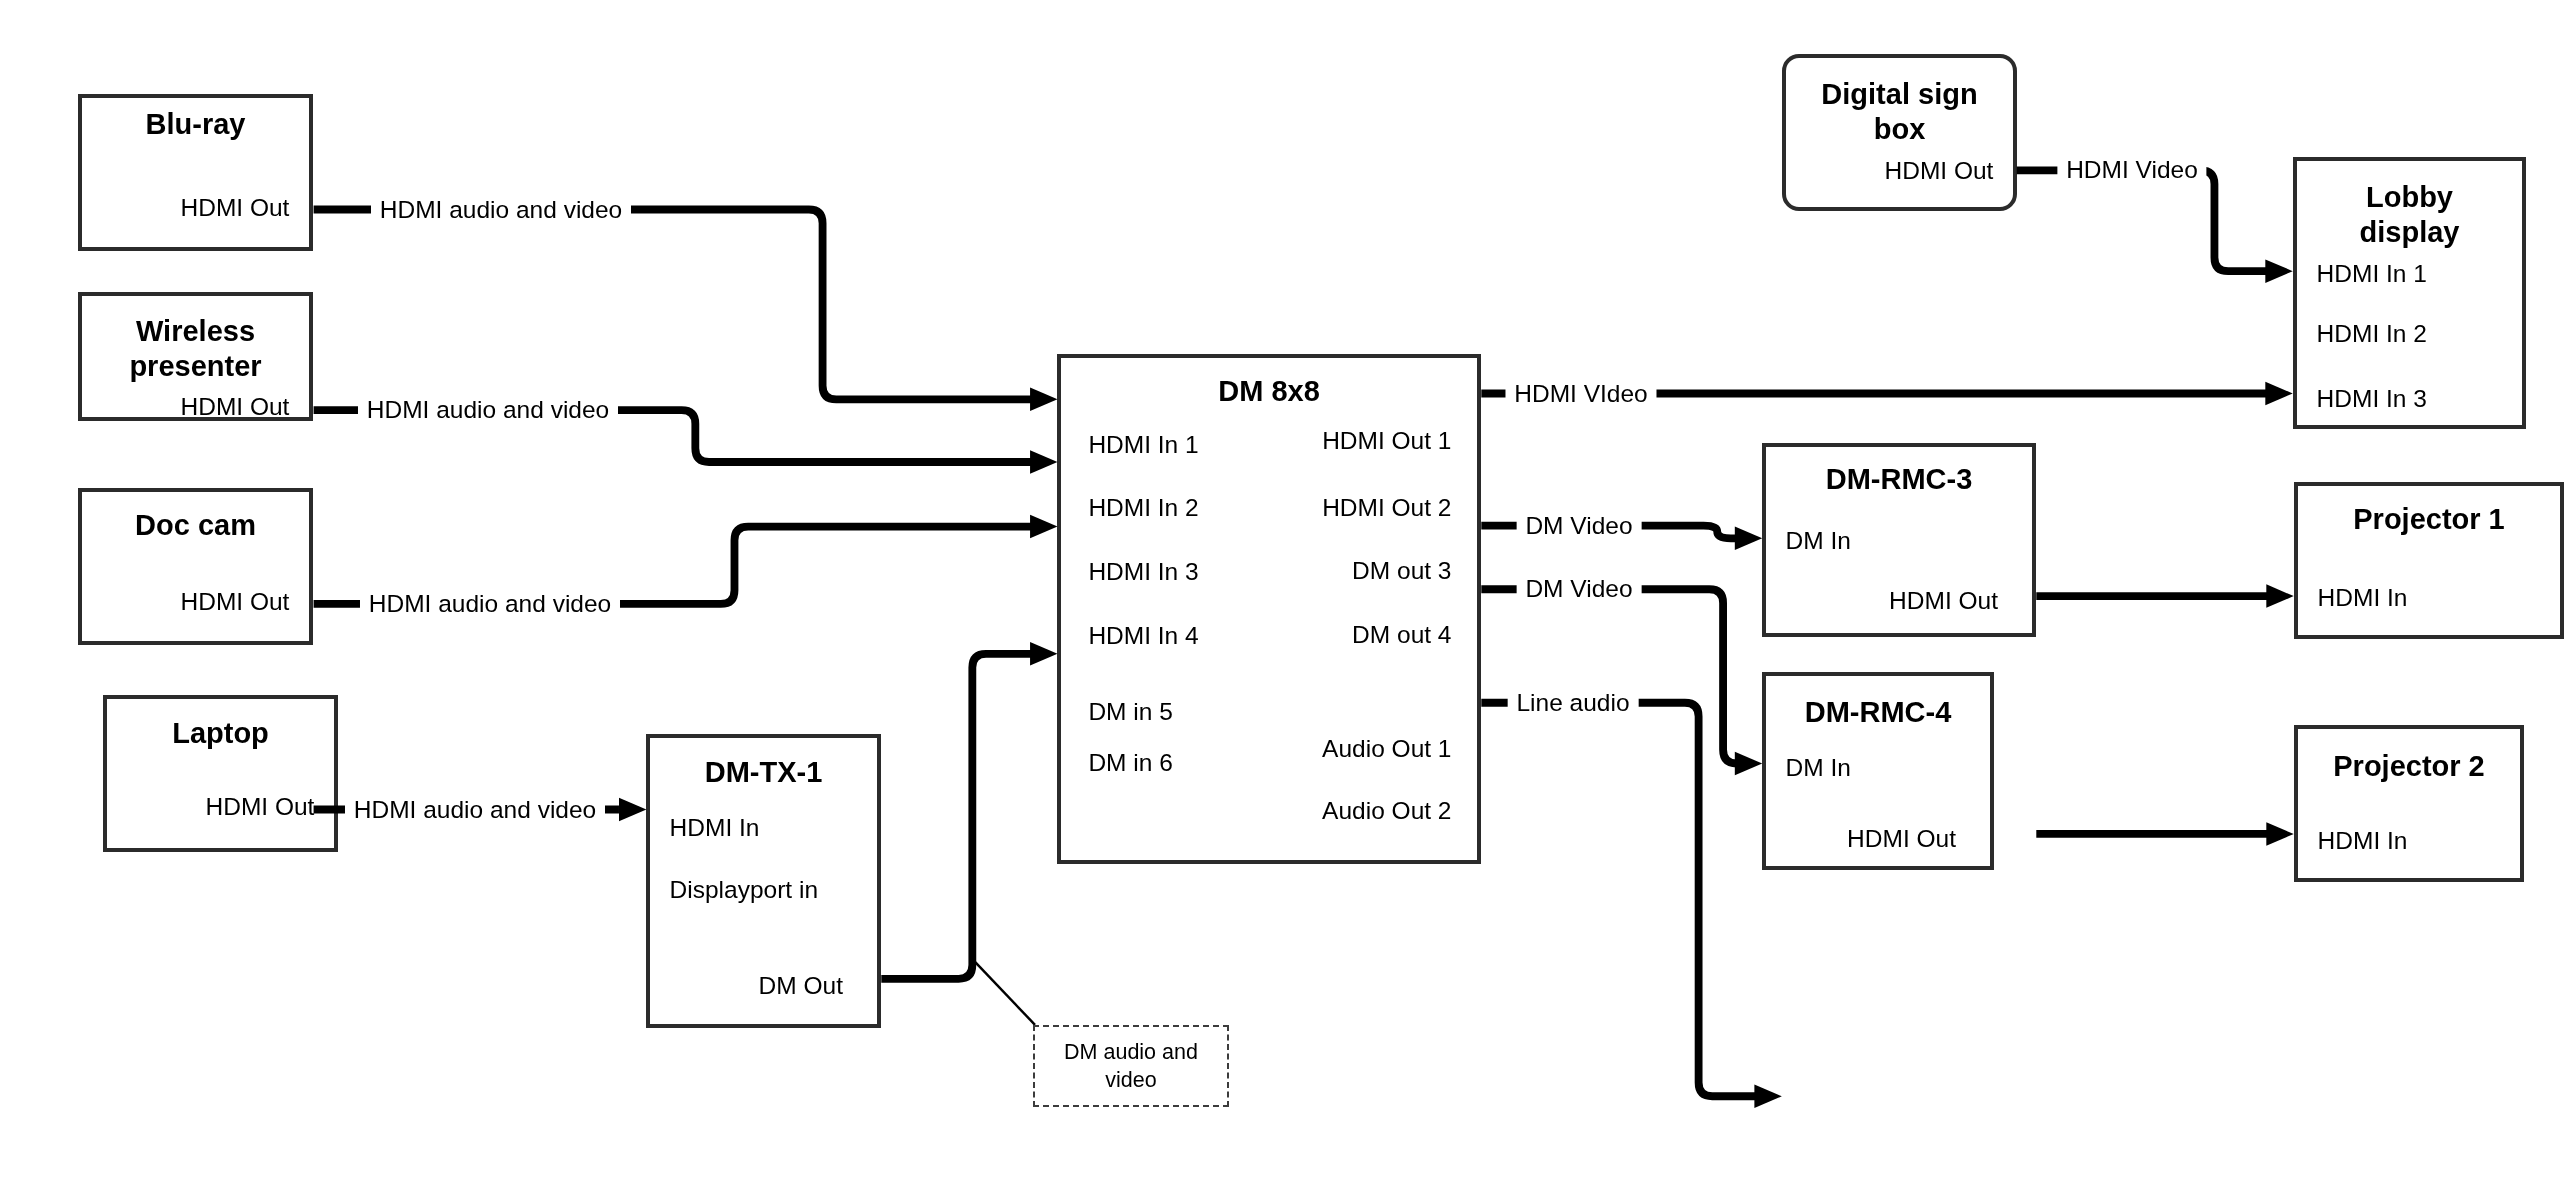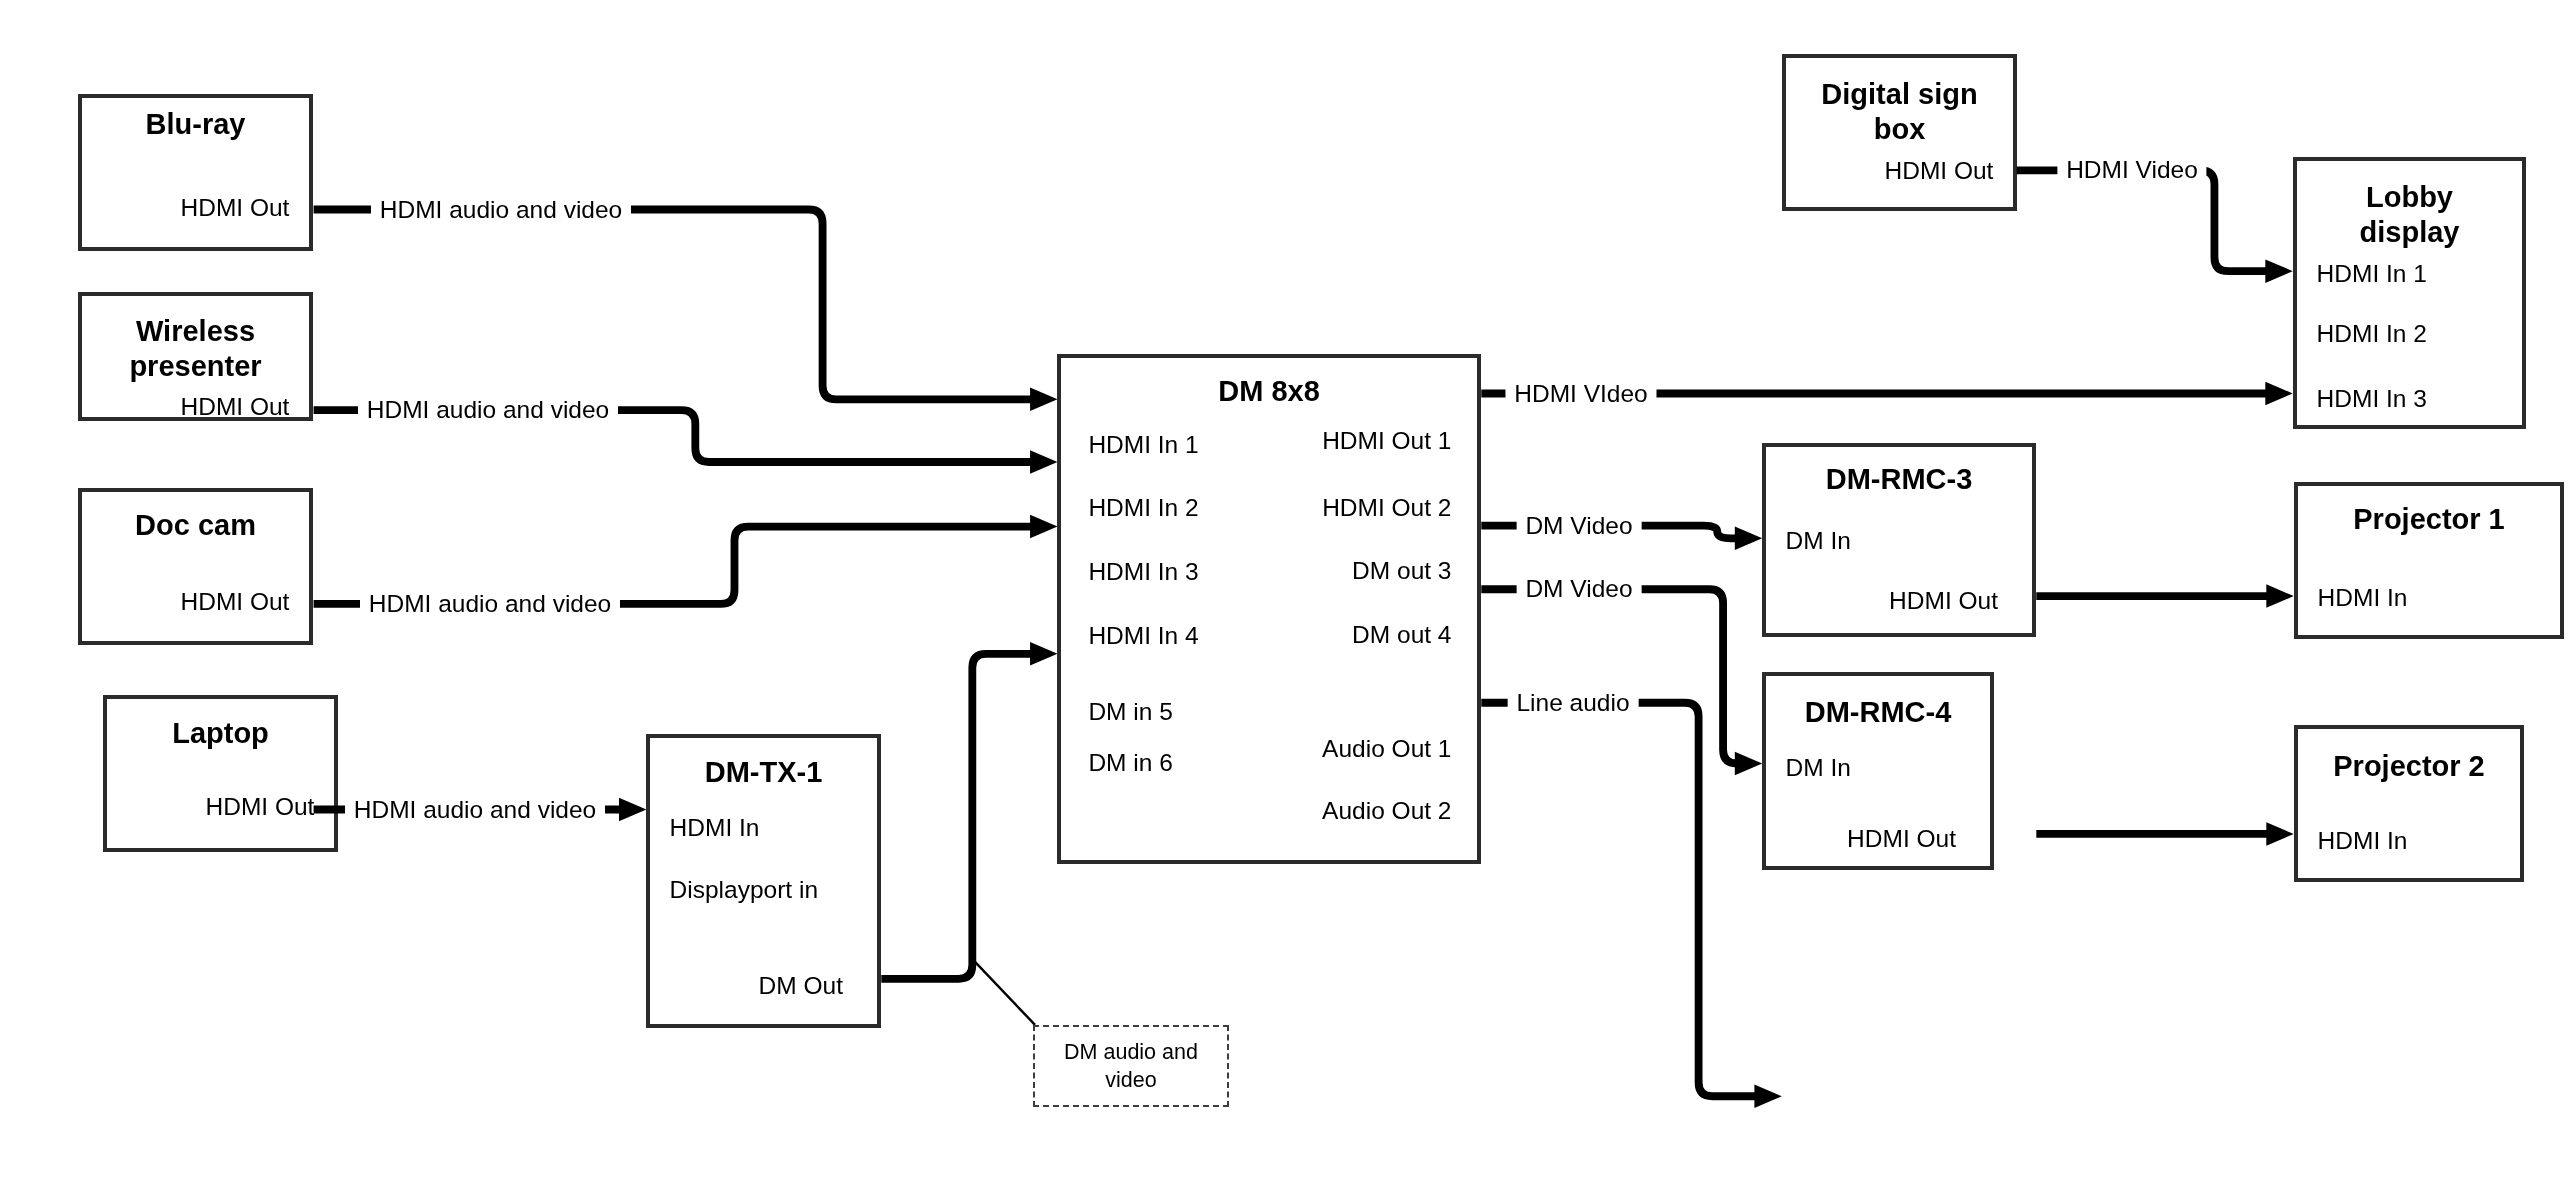--- a/index.html
+++ b/index.html
@@ -96,21 +96,21 @@
     <div class="port" style="left:27.4px;top:354px;">DM in 5</div>
     <div class="port" style="left:27.4px;top:405px;">DM in 6</div>
     <div class="port" style="right:25.5px;top:83px;">HDMI Out 1</div>
     <div class="port" style="right:25.5px;top:150px;">HDMI Out 2</div>
     <div class="port" style="right:25.5px;top:213px;">DM out 3</div>
     <div class="port" style="right:25.5px;top:277px;">DM out 4</div>
     <div class="port" style="right:25.5px;top:391px;">Audio Out 1</div>
     <div class="port" style="right:25.5px;top:453px;">Audio Out 2</div>
   </div>
 
-  <div class="node" style="left:1782px;top:54px;width:235px;height:157px;">
+  <div class="node" style="left:1782px;top:54px;width:235px;height:157px;border-radius:17px;">
     <div class="title" style="top:54px;padding:0 29px;">Digital sign box</div>
     <div class="port" style="right:19.6px;top:113px;">HDMI Out</div>
   </div>
 
   <div class="node" style="left:2293px;top:157px;width:233px;height:272px;">
     <div class="title" style="top:54px;padding:0 44px;">Lobby display</div>
     <div class="port" style="left:19.6px;top:113px;">HDMI In 1</div>
     <div class="port" style="left:19.6px;top:173px;">HDMI In 2</div>
     <div class="port" style="left:19.6px;top:238px;">HDMI In 3</div>
   </div>

